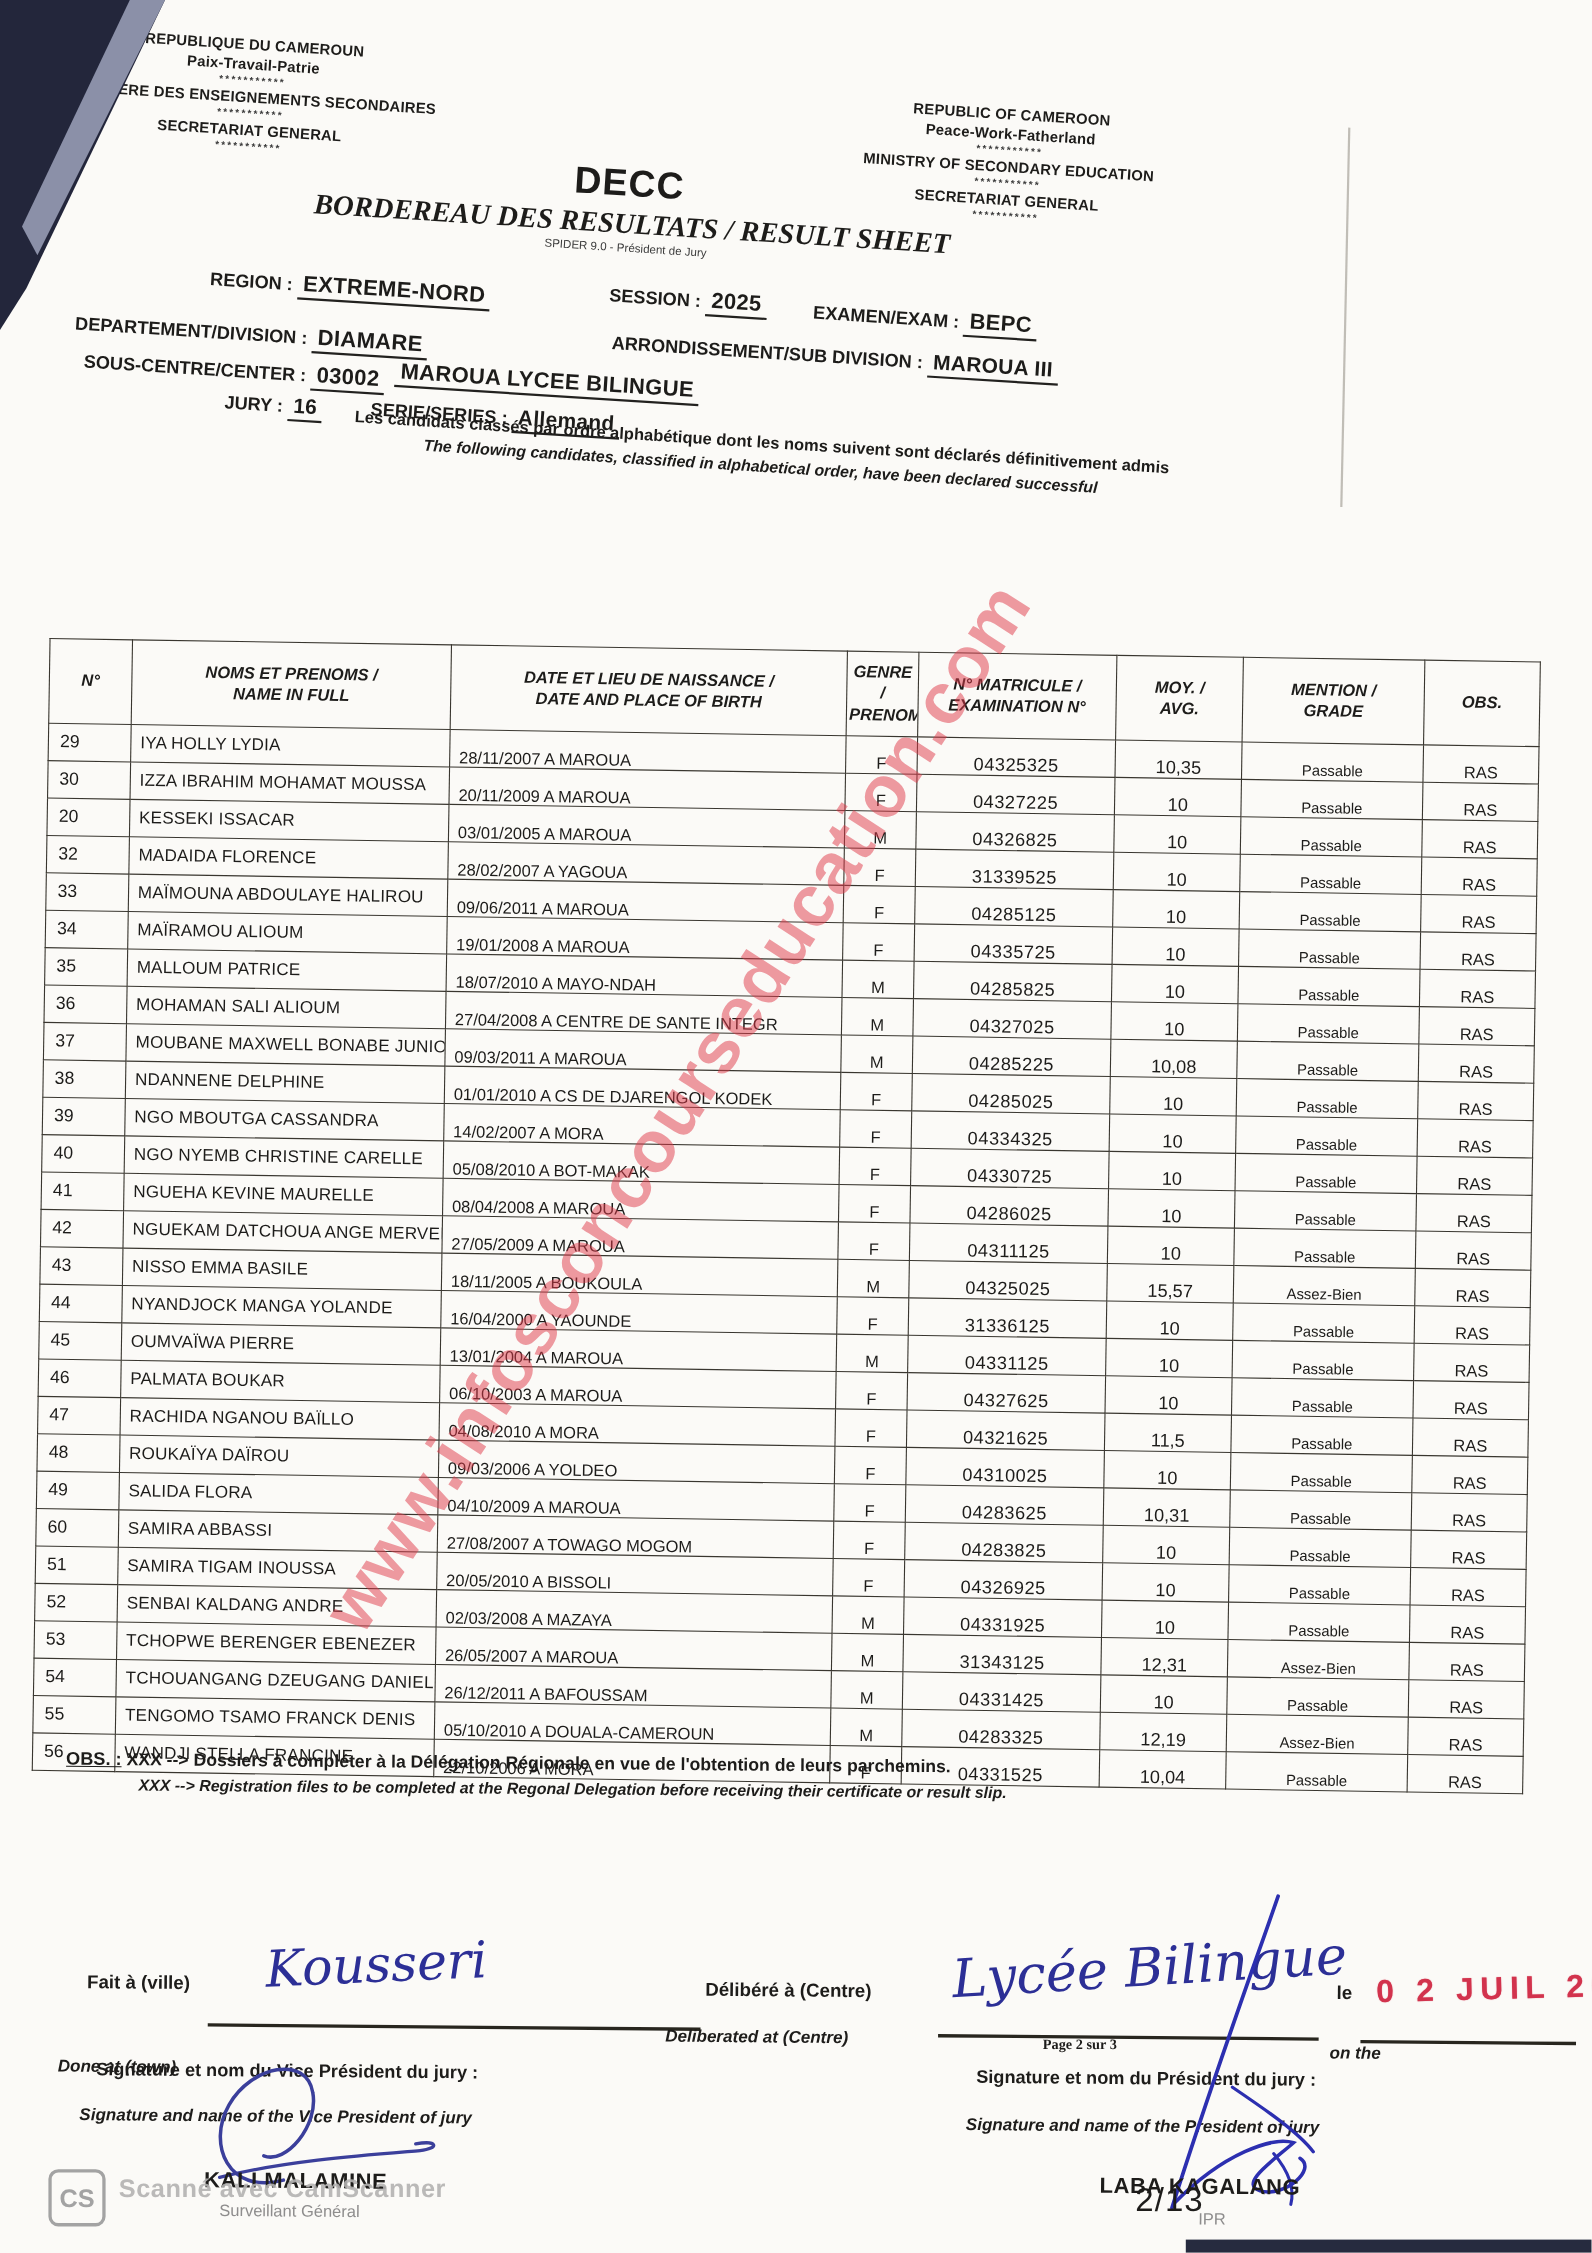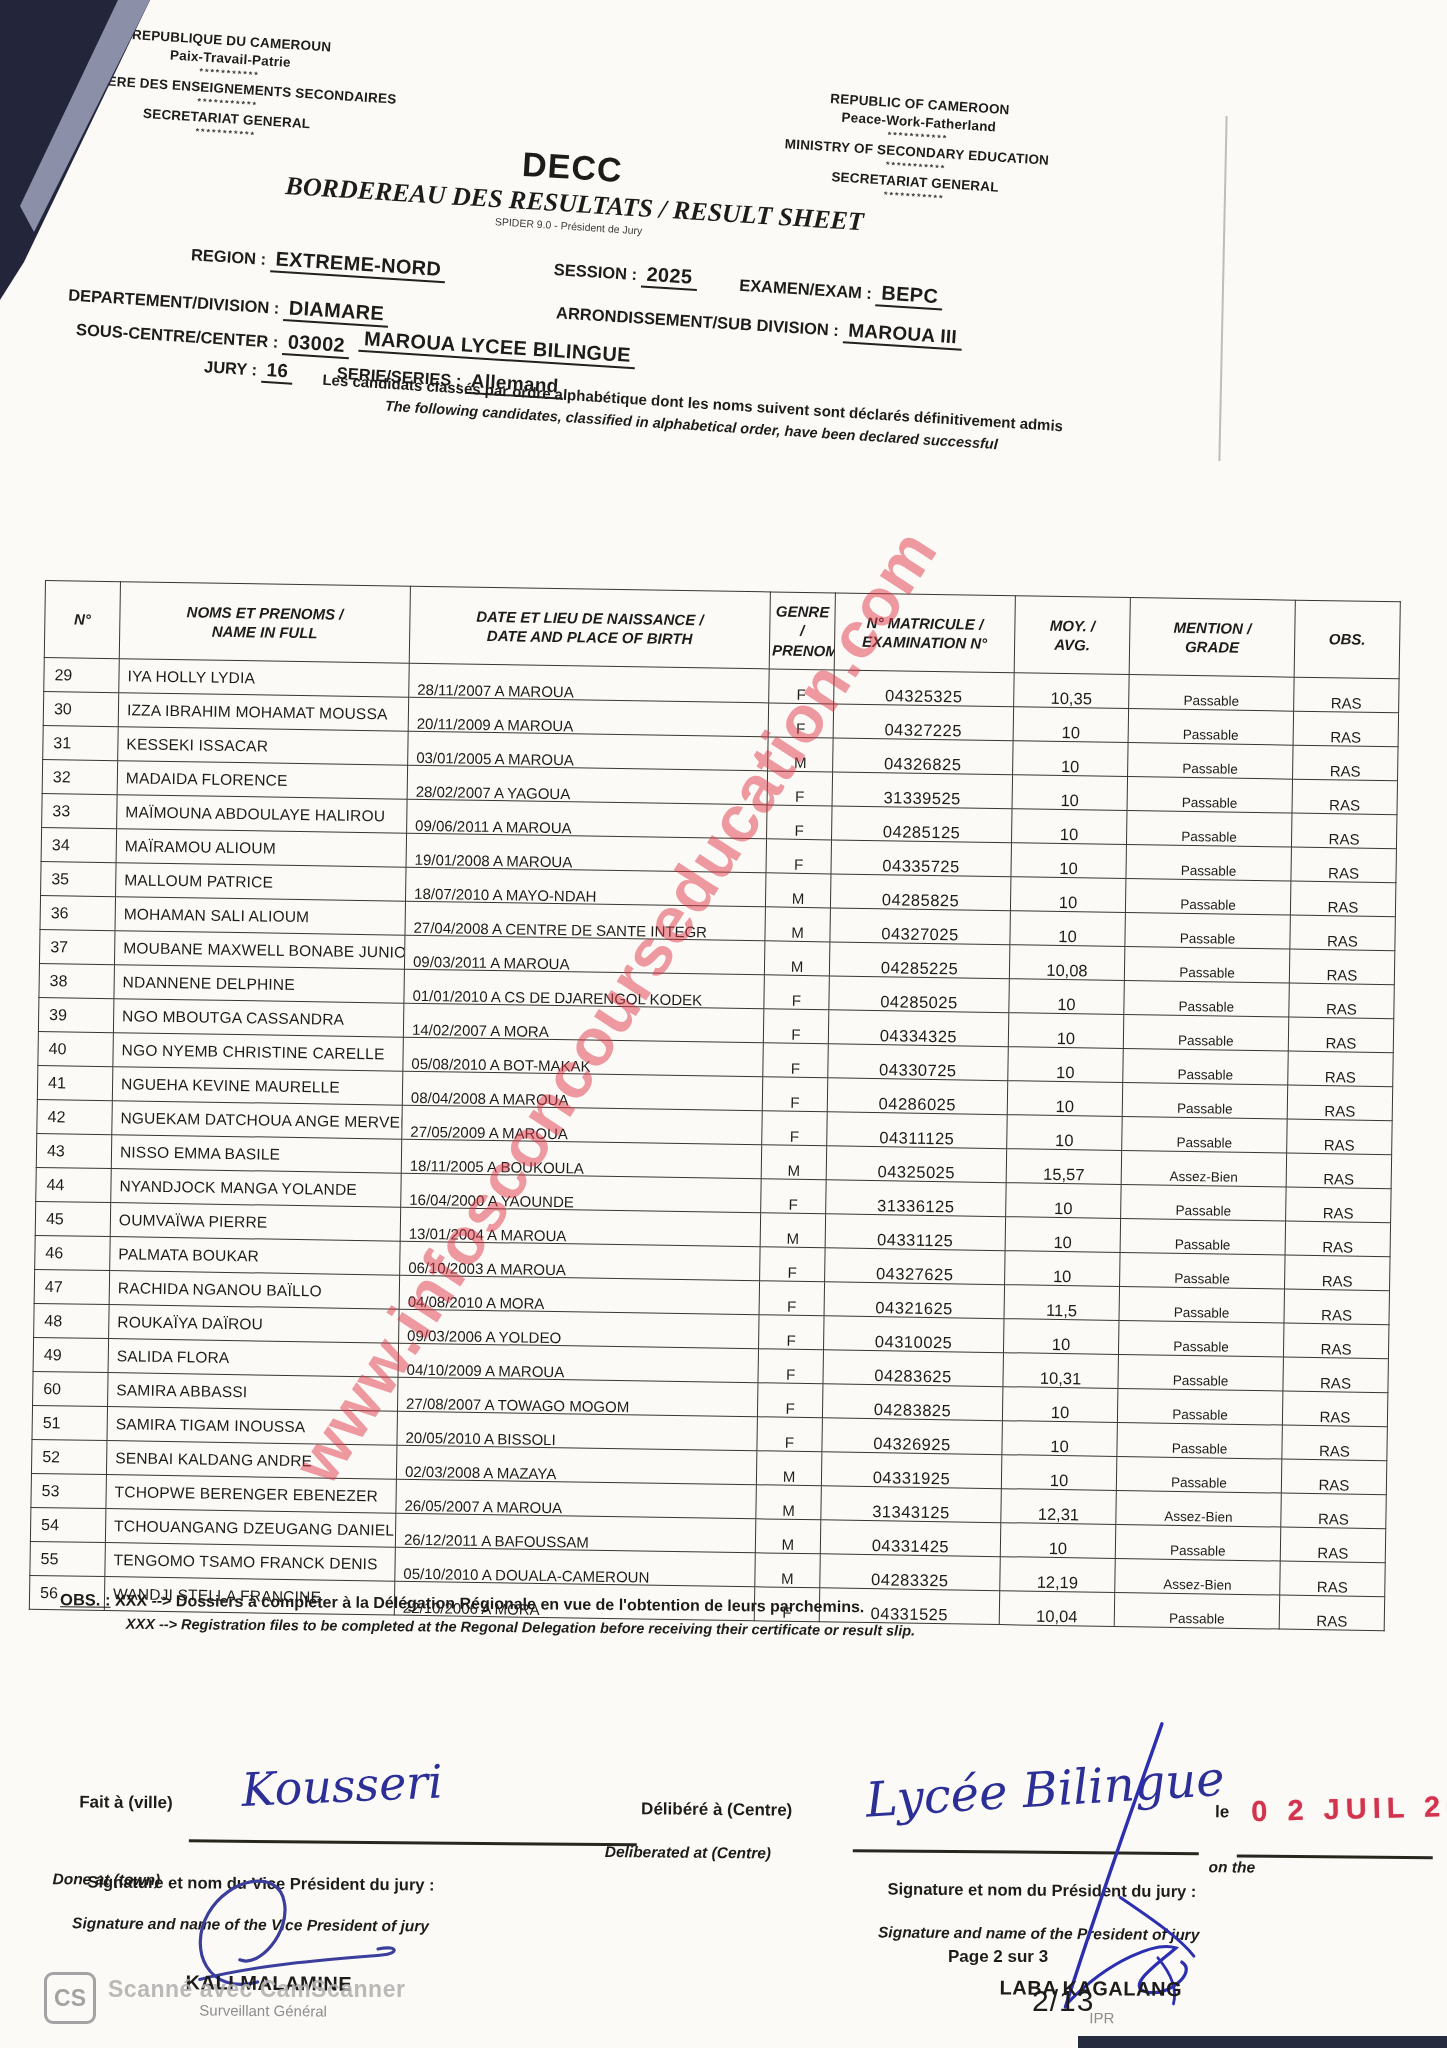--- a/index.html
+++ b/index.html
@@ -96,21 +96,21 @@
   .sig-name{font-weight:bold;font-size:20px;letter-spacing:.5px;white-space:nowrap;}
   .sig-title{font-size:15px;color:#8e8d8d;white-space:nowrap;}
 
   
   #cs-logo{
     position:absolute;left:44px;top:1972px;width:46px;height:46px;z-index:7;
     border:3.5px solid #a3a3a3;border-radius:9px;color:#a3a3a3;
     font-weight:bold;font-size:23px;display:flex;align-items:center;justify-content:center;text-align:center;
   }
   #cs-text{position:absolute;left:108px;top:1976px;font-size:23px;font-weight:600;color:rgba(178,177,176,.9);z-index:7;letter-spacing:.5px;}
-  #page-label{position:absolute;left:948px;top:1947px;font-size:17px;font-weight:bold;z-index:4;}
+  #page-label{position:absolute;left:948px;top:1851px;font-size:13px;font-weight:bold;z-index:4;font-family:Liberation Serif, serif;}
   #page-indicator{position:absolute;left:1032px;top:1984px;font-size:30px;z-index:4;letter-spacing:1px;}
 </style>
 </head>
 <body>
 
 <div class="corner-dark"></div>
 <div class="corner-light"></div>
 <div class="edge-line"></div>
 <div class="bottom-bar"></div>
 
@@ -243,21 +243,21 @@
           <td class="c-num"><span class="cellv">30</span></td>
           <td class="c-name"><span class="cellv">IZZA IBRAHIM MOHAMAT MOUSSA</span></td>
           <td class="c-birth"><span class="cellv">20/11/2009 A MAROUA</span></td>
           <td class="c-gender"><span class="cellv">F</span></td>
           <td class="c-matric"><span class="cellv">04327225</span></td>
           <td class="c-avg"><span class="cellv">10</span></td>
           <td class="c-grade"><span class="cellv">Passable</span></td>
           <td class="c-obs"><span class="cellv">RAS</span></td>
         </tr>
         <tr>
-          <td class="c-num"><span class="cellv">31</span></td>
+          <td class="c-num"><span class="cellv">20</span></td>
           <td class="c-name"><span class="cellv">KESSEKI ISSACAR</span></td>
           <td class="c-birth"><span class="cellv">03/01/2005 A MAROUA</span></td>
           <td class="c-gender"><span class="cellv">M</span></td>
           <td class="c-matric"><span class="cellv">04326825</span></td>
           <td class="c-avg"><span class="cellv">10</span></td>
           <td class="c-grade"><span class="cellv">Passable</span></td>
           <td class="c-obs"><span class="cellv">RAS</span></td>
         </tr>
         <tr>
           <td class="c-num"><span class="cellv">32</span></td>

